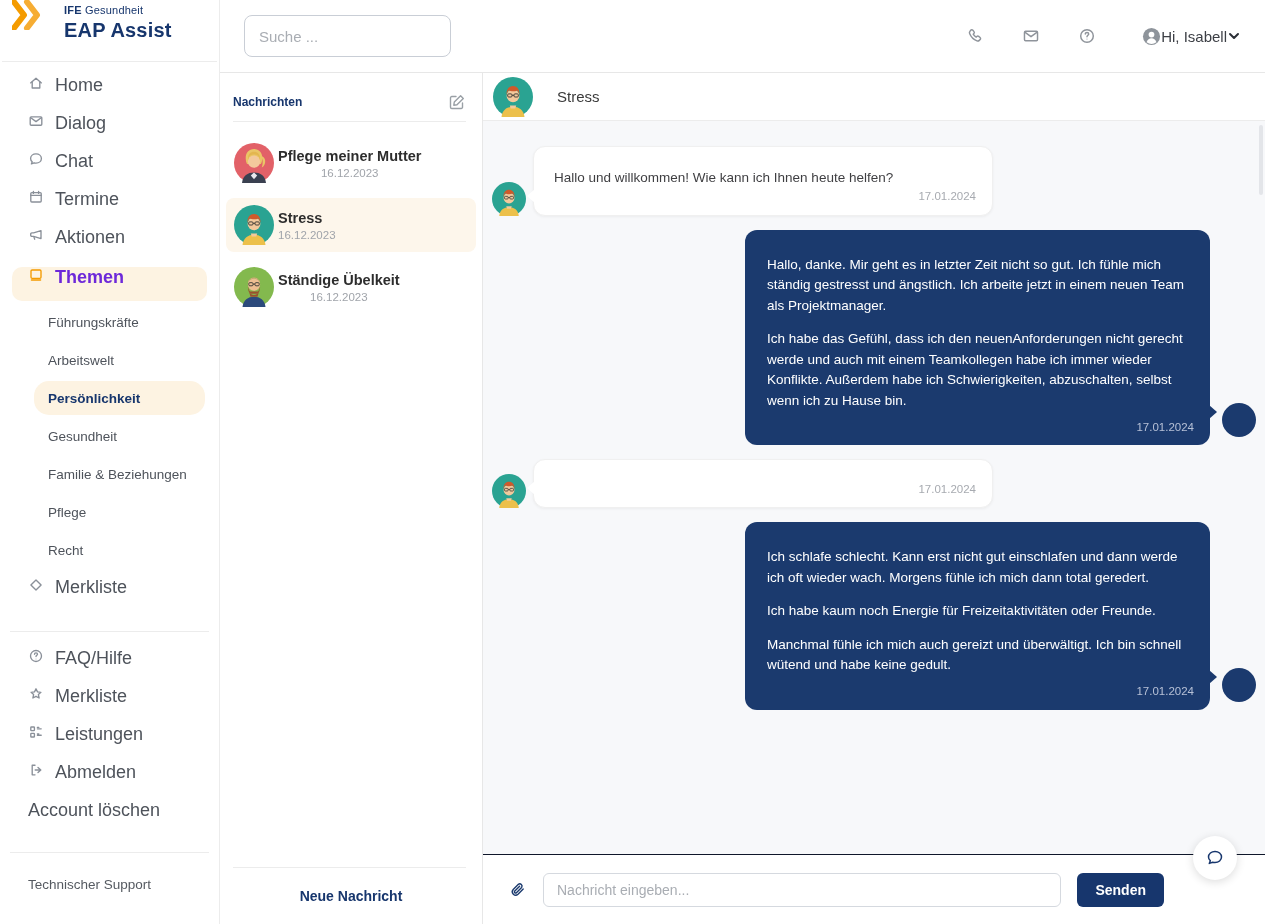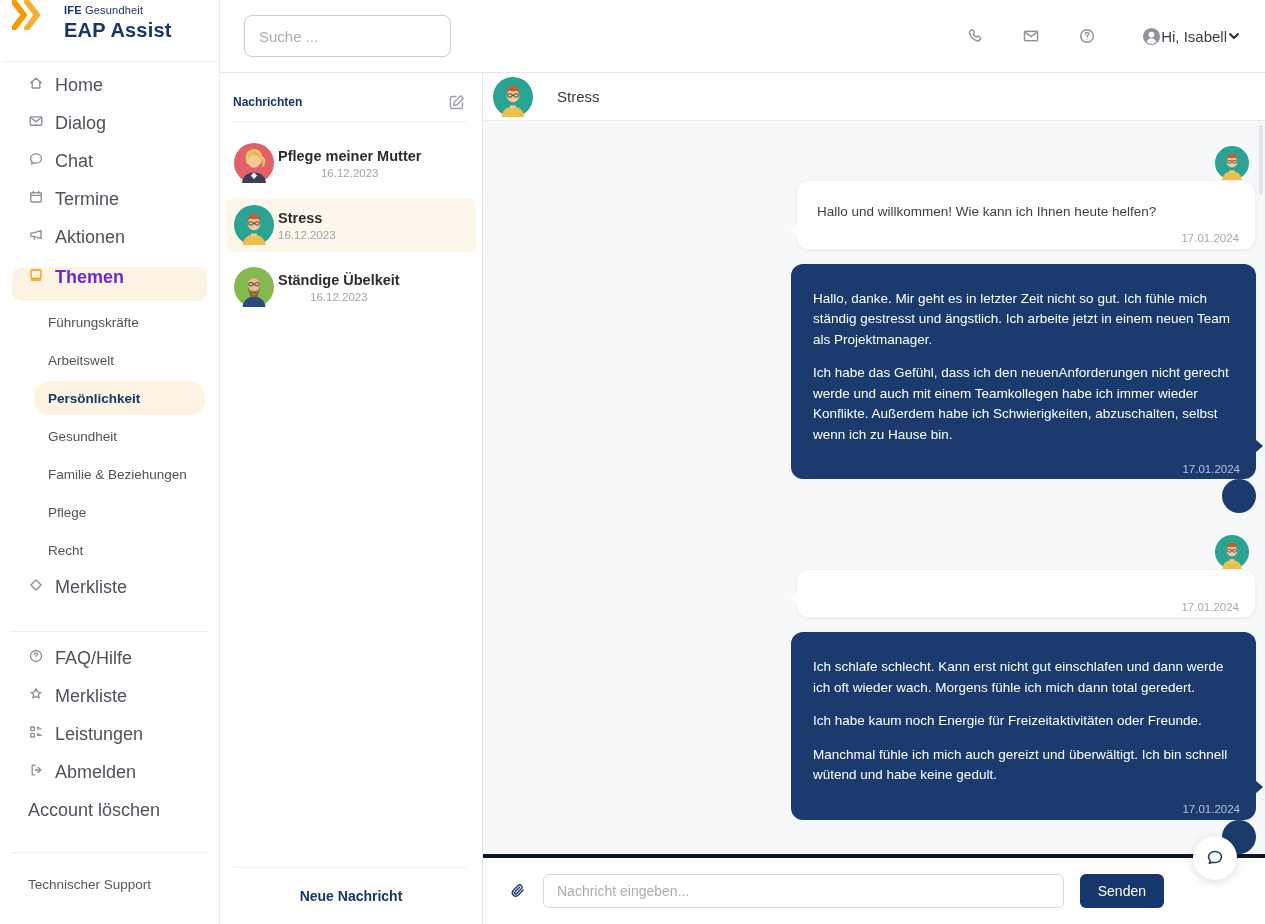--- a/index.html
+++ b/index.html
@@ -63,40 +63,40 @@
 
   
   .chat-col { flex:1; display:flex; flex-direction:column; min-width:0; position:relative; }
   .chat-head { height:48px; background:#fff; border-bottom:1px solid #ececec; display:flex; align-items:center; gap:24px; padding:0 10px; flex-shrink:0; }
   .chat-head-av { width:40px; height:40px; }
   .chat-head-av svg { width:40px; height:40px; display:block; }
   .chat-head-title { font-size:15px; color:#3a3a3a; }
   .chat-scroll { flex:1; background:#f7f8fa; padding:25px 9px 0 9px; overflow:hidden; }
   .scroll-thumb { position:absolute; right:2px; top:52px; width:4px; height:70px; background:#e3e5e9; border-radius:2px; }
 
-  .msg-row { display:flex; align-items:flex-end; margin-bottom:14px;flex-direction:column; }
+  .msg-row { display:flex; align-items:flex-end; margin-bottom:14px; }
   .msg-row.out { justify-content:flex-end; }
   .msg-av { width:34px; height:34px; margin-right:7px; flex-shrink:0; }
   .msg-av svg { width:34px; height:34px; display:block; }
   .bubble { position:relative; border-radius:12px; font-size:13.5px; line-height:1.52; }
   .bubble.in { width:460px; background:#fff; color:#3f3f42; border:1px solid #f0f0f0; box-shadow:0 1px 3px rgba(0,0,0,.05); padding:21px 20px 26px; }
   .bubble.in::before { content:""; position:absolute; left:-7px; bottom:12px; border-top:7px solid transparent; border-bottom:7px solid transparent; border-right:8px solid #fff; }
   .bubble.out { width:465px; background:#1b3a6e; color:#fff; padding:25px 22px 34px; }
   .bubble.out::after { content:""; position:absolute; right:-7px; bottom:26px; border-top:7px solid transparent; border-bottom:7px solid transparent; border-left:8px solid #1b3a6e; }
   .bubble p + p { margin-top:13px; }
-  .msg-date { position:absolute; right:16px; bottom:1px; font-size:11.5px; color:#a7aab0; }
+  .msg-date { position:absolute; right:16px; bottom:9px; font-size:11.5px; color:#a7aab0; }
   .bubble.out .msg-date { color:#b6c0d6; }
   .msg-dot { width:34px; height:34px; border-radius:50%; background:#1b3a6e; margin-left:12px; margin-bottom:8px; flex-shrink:0; }
 
-  .composer { height:70px; background:#fff; border-top:4px solid #0f172a; display:flex; align-items:center; gap:16px; padding:0 101px 0 26px; flex-shrink:0; }
+  .composer { height:70px; background:#fff; border-top:1px solid #0f172a; display:flex; align-items:center; gap:16px; padding:0 101px 0 26px; flex-shrink:0; }
   .attach-btn { width:18px; height:18px; color:#1b3a6e; cursor:pointer; display:flex; flex-shrink:0; }
   .attach-btn svg { width:18px; height:18px; }
   .msg-input { flex:1; height:34px; border:1px solid #d5d9df; border-radius:6px; padding:0 13px; font-size:14px; color:#333; font-family:"Liberation Sans",sans-serif; outline:none; background:#fff; }
   .msg-input::placeholder { color:#a9adb3; }
-  .send-btn { height:34px; padding:0 18px; background:#17366d; color:#fff; border:none; border-radius:6px; font-size:14px; font-weight:normal; font-family:"Liberation Sans",sans-serif; cursor:pointer; }
+  .send-btn { height:34px; padding:0 18px; background:#17366d; color:#fff; border:none; border-radius:6px; font-size:14px; font-weight:bold; font-family:"Liberation Sans",sans-serif; cursor:pointer; }
   .fab { position:absolute; right:28px; bottom:44px; width:44px; height:44px; border-radius:50%; background:#fff; box-shadow:0 2px 10px rgba(0,0,0,.14); display:flex; align-items:center; justify-content:center; cursor:pointer; z-index:5; }
   .fab svg { width:20px; height:20px; color:#17366d; }
 </style>
 </head>
 <body>
 
 <aside class="sidebar">
   <div class="logo-block">
     <span class="logo-mark">
       <svg viewBox="0 0 34 30" fill="none">

